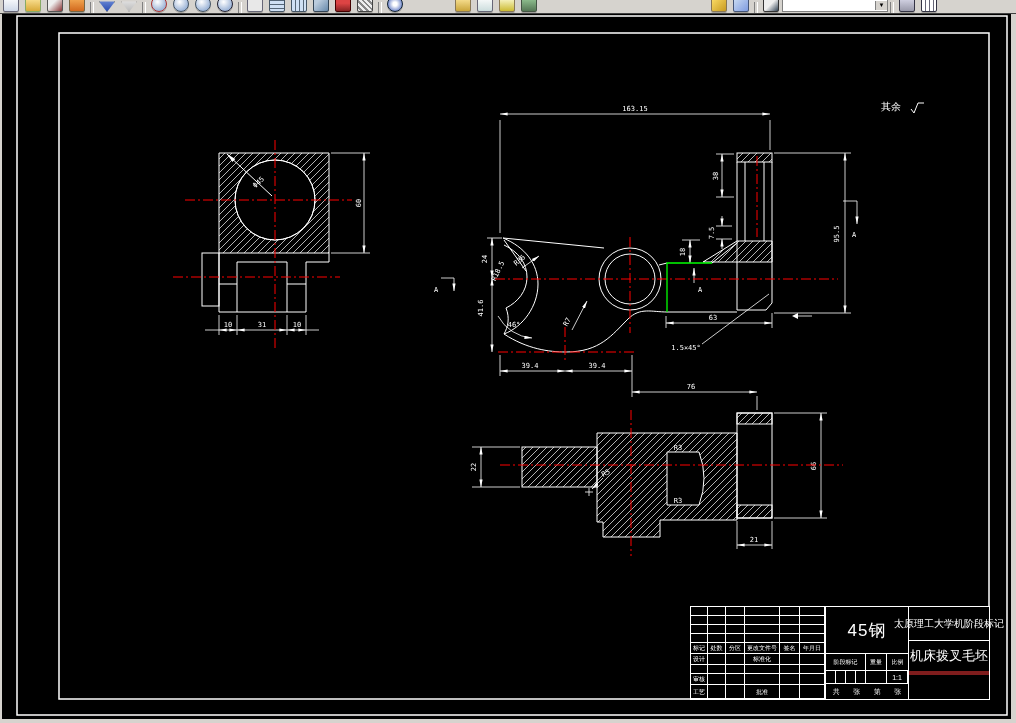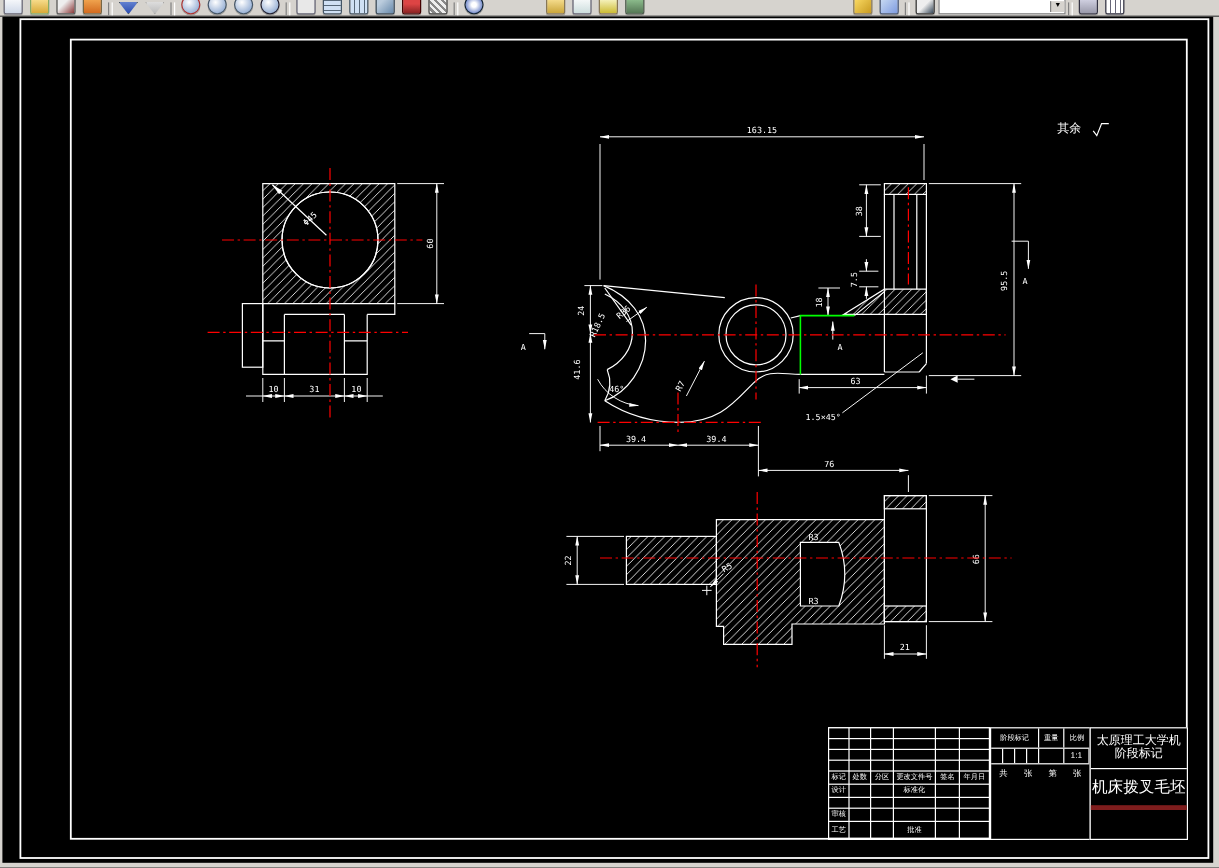--- a/index.html
+++ b/index.html
@@ -36,22 +36,22 @@
   .tb-row1 span{display:flex;align-items:center;justify-content:center;font-size:6px;white-space:nowrap;overflow:hidden;}
   .tb-row1 .s1{width:39px;border-right:1px solid #fff;}
   .tb-row1 .s2{width:20px;border-right:1px solid #fff;}
   .tb-row1 .s3{flex:1;}
   .tb-row2{height:12px;border-bottom:1px solid #fff;display:flex;}
   .tb-row2 i{display:block;width:9px;border-right:1px solid #fff;}
   .tb-row2 .gap{width:20px;border-right:1px solid #fff;}
   .tb-row2 .sc{flex:1;display:flex;align-items:center;justify-content:center;font-size:7px;font-style:normal;}
   .tb-row3{height:15px;display:flex;align-items:center;justify-content:space-around;font-size:7px;}
   #tb-right{left:218px;width:82px;}
-  .tb-org{height:33px;border-bottom:1px solid #fff;display:flex;flex-direction:column;align-items:center;
-          justify-content:center;font-size:10px;line-height:11px;white-space:nowrap;font-family:Liberation Mono, monospace;}
+  .tb-org{height:33px;border-bottom:1px solid #fff;display:flex;flex-direction:row;align-items:center;
+          justify-content:center;font-size:10px;line-height:11px;white-space:nowrap;}
   .tb-pn{height:30px;border-bottom:4px solid #7f1d1d;display:flex;align-items:center;justify-content:center;
          font-size:13px;white-space:nowrap;}
   svg{position:absolute;left:0;top:0;z-index:1;}
   svg text{font-family:"DejaVu Sans Mono",monospace;fill:#fff;}
   .dim{font-size:7px;}
   .cjk{font-family:"DejaVu Sans",sans-serif;}
 </style>
 </head>
 <body>
 
@@ -365,20 +365,21 @@
       <div class="c"></div>
     <div class="c">工艺</div>
     <div class="c"></div>
       <div class="c"></div>
     <div class="c">批准</div>
     <div class="c"></div>
       <div class="c"></div>
   </div>
 
   <div id="tb-mid" class="tbsec">
+    <div class="tb-mat">45钢</div>
     <div class="tb-row1">
       <span class="s1">阶段标记</span>
       <span class="s2">重量</span>
       <span class="s3">比例</span>
     </div>
     <div class="tb-row2">
       <i></i>
         <i></i>
         <i></i>
         <i class="gap" style="width:9px;"></i>

